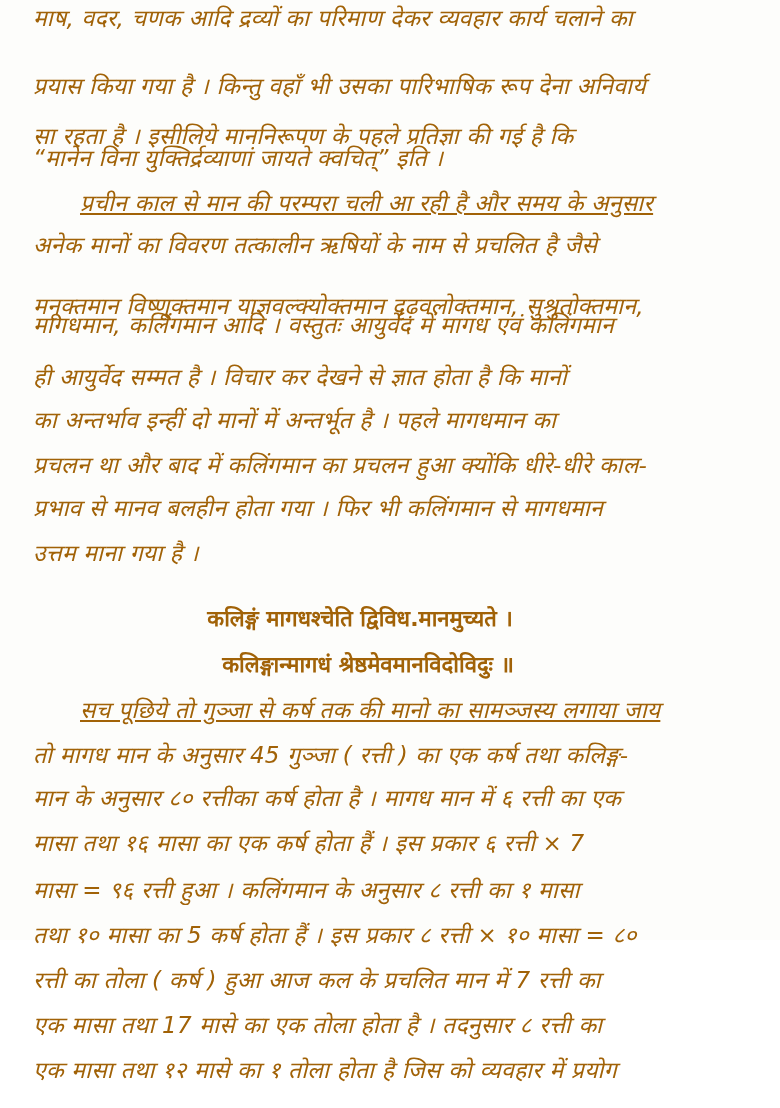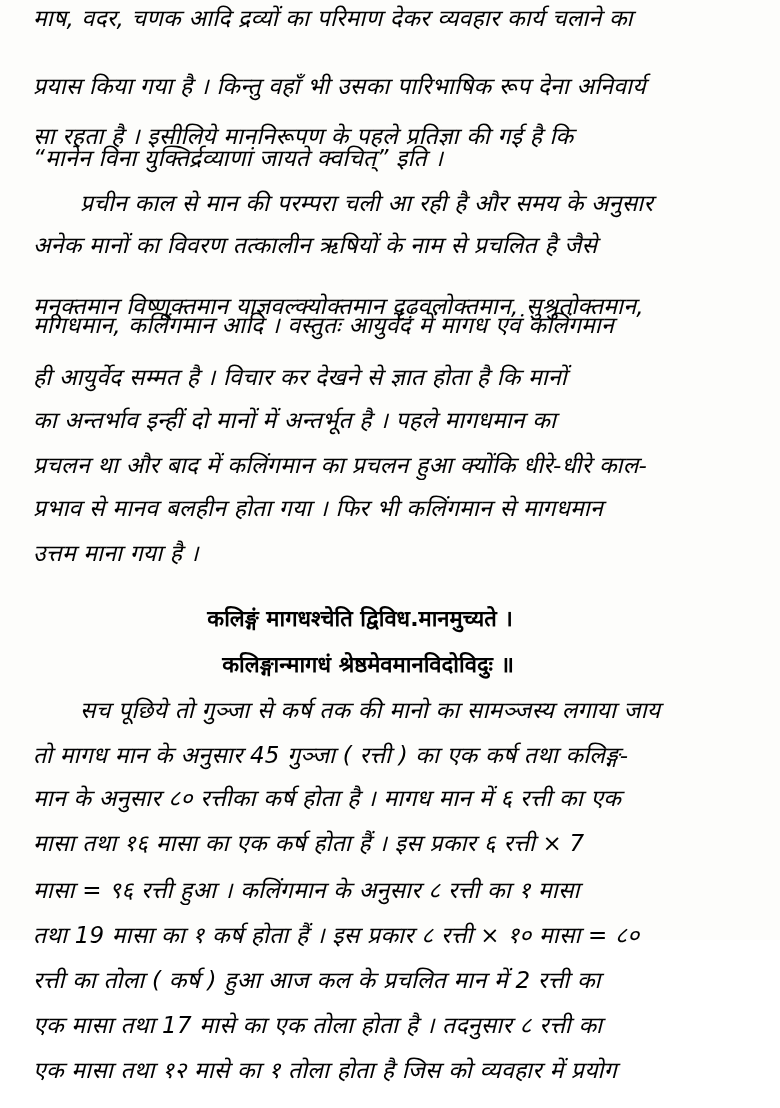--- a/index.html
+++ b/index.html
@@ -1,29 +1,29 @@
 <!DOCTYPE html>
 <html><head>
 <meta charset="utf-8">
 <style>
   html, body { margin:0; padding:0; background:#ffffff; }
   body { width:780px; height:1108px; overflow:hidden; position:relative; }
   .page {
     position:absolute; left:0; top:0; width:780px; height:940px;
     background:#fdfdfb;
-    color:#000000;
+    color:#a16207;
     font-family: "DejaVu Sans", "Liberation Sans", sans-serif;
   }
   .line {
     position:absolute; left:33px; width:715px;
     font-size:23px; line-height:30px; white-space:nowrap;
     font-style:italic; letter-spacing:0.2px;
     overflow:hidden;
   }
-  .line.indent { left:80px; width:668px; }
+  .line.indent { left:80px; width:668px;text-decoration:underline; }
   .verse {
     position:absolute; width:780px; left:0; text-align:center;
     font-size:22px; line-height:30px; white-space:nowrap; font-weight:bold;
   }
   .verse.v1 { left:-30px; }
   .verse.v2 { left:-22px; }
 </style>
 </head>
 <body>
 
@@ -52,18 +52,18 @@
     <div class="verse v1" style="top:604px">कलिङ्गं मागधश्चेति द्विविध.मानमुच्यते ।</div>
     <div class="verse v2" style="top:650px">कलिङ्गान्मागधं श्रेष्ठमेवमानविदोविदुः ॥</div>
   </div>
 
   <div>
     <div class="line indent" style="top:695px">सच पूछिये तो गुञ्जा से कर्ष तक की मानो का सामञ्जस्य लगाया जाय</div>
     <div class="line" style="top:740px">तो मागध मान के अनुसार 45 गुञ्जा ( रत्ती ) का एक कर्ष तथा कलिङ्ग-</div>
     <div class="line" style="top:783px">मान के अनुसार ८० रत्तीका कर्ष होता है । मागध मान में ६ रत्ती का एक</div>
     <div class="line" style="top:828px">मासा तथा १६ मासा का एक कर्ष होता हैं । इस प्रकार ६ रत्ती × 7</div>
     <div class="line" style="top:875px">मासा = ९६ रत्ती हुआ । कलिंगमान के अनुसार ८ रत्ती का १ मासा</div>
-    <div class="line" style="top:920px">तथा 19 मासा का १ कर्ष होता हैं । इस प्रकार ८ रत्ती × १० मासा = ८०</div>
-    <div class="line" style="top:965px">रत्ती का तोला ( कर्ष ) हुआ आज कल के प्रचलित मान में 2 रत्ती का</div>
+    <div class="line" style="top:920px">तथा १० मासा का 5 कर्ष होता हैं । इस प्रकार ८ रत्ती × १० मासा = ८०</div>
+    <div class="line" style="top:965px">रत्ती का तोला ( कर्ष ) हुआ आज कल के प्रचलित मान में 7 रत्ती का</div>
     <div class="line" style="top:1010px">एक मासा तथा 17 मासे का एक तोला होता है । तदनुसार ८ रत्ती का</div>
     <div class="line" style="top:1055px" style2="font-weight:bold">एक मासा तथा १२ मासे का १ तोला होता है जिस को व्यवहार में प्रयोग</div>
   </div>
 </div>
 
 </body></html>

